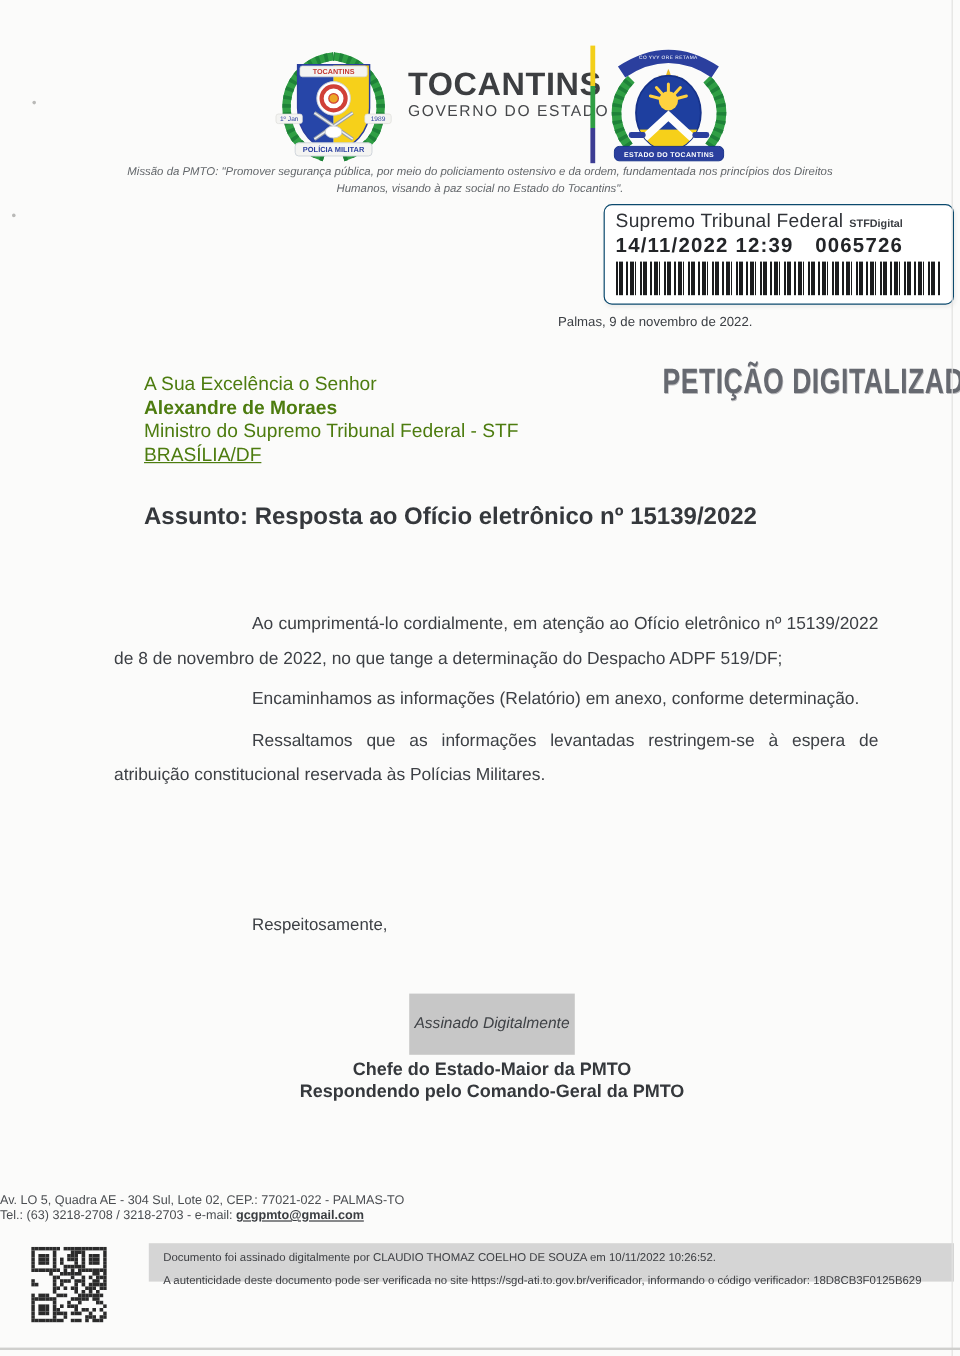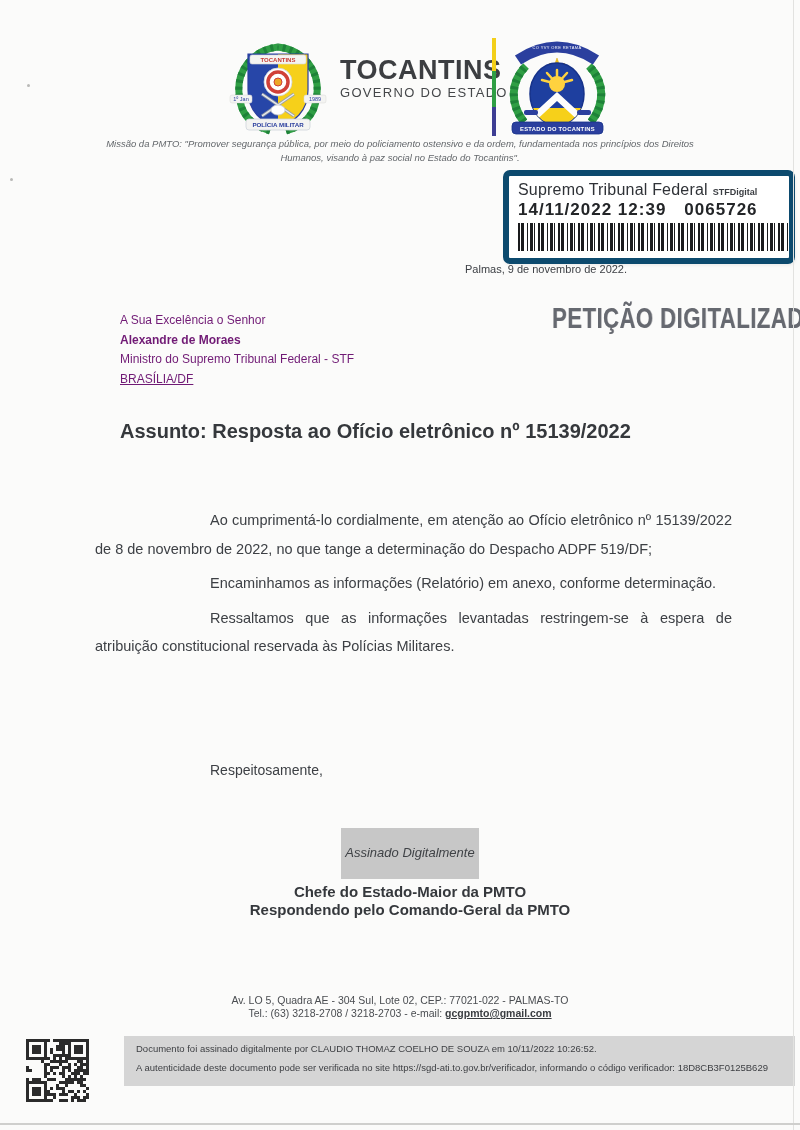--- a/index.html
+++ b/index.html
@@ -8,57 +8,57 @@
   .abs{position:absolute;}
 
   
   .brand-title{font-size:27px;font-weight:bold;color:#3c3e41;letter-spacing:.5px;line-height:28px;}
   .brand-sub{font-size:13px;color:#45474a;letter-spacing:1.3px;margin-top:1px;}
   .divider-bar{width:4px;height:98px;background:linear-gradient(#f3cf1a 0 34%,#2f9e44 34% 70%,#3d3d93 70% 100%);}
   .mission{width:100%;text-align:center;font-style:italic;font-size:9.5px;color:#63676b;line-height:14px;}
 
   
   .ref{font-size:14px;color:#43464a;line-height:19px;}
-  .stf-label{width:292px;background:#ffffff;border:6px solid #0c4a6e;border-radius:7px;
+  .stf-label{width:292px;background:#ffffff;border:1px solid #0c4a6e;border-radius:7px;
              box-shadow:1px 2px 3px rgba(0,0,0,.05);padding:5px 9px 7px 9px;box-sizing:border-box;}
   .stf-title{font-size:16px;color:#2f3237;letter-spacing:.2px;}
   .stf-sys{font-size:9px;font-weight:bold;color:#3a3d42;margin-left:5px;}
   .stf-num{font-size:17px;font-weight:bold;color:#232528;letter-spacing:1px;margin-top:1px;}
   .stf-num span{margin-right:18px;}
   .stf-num span:last-child{margin-right:0;}
   .barcode{margin-top:3px;height:28px;width:272px;background:
      repeating-linear-gradient(90deg,#1a1b1d 0 2px,transparent 2px 3px,#1a1b1d 3px 6px,
      transparent 6px 9px,#1a1b1d 9px 10px,transparent 10px 12px,#1a1b1d 12px 15px,
      transparent 15px 16px,#1a1b1d 16px 17px,transparent 17px 20px);}
 
   .dateline{font-size:11px;color:#3d4045;}
   .digistamp{font-size:23px;font-weight:bold;color:#52555d;letter-spacing:.5px;
              transform:scale(.96,1.28);transform-origin:left top;opacity:.88;
              text-shadow:.6px .4px 0 rgba(90,92,100,.45);white-space:nowrap;}
 
-  .addr{font-size:12px;line-height:19.5px;color:#701a75;}
+  .addr{font-size:16px;line-height:19.5px;color:#4d7c0f;}
   .addr .b{font-weight:bold;}
   .addr .u{text-decoration:underline;}
   .subject{font-size:20px;font-weight:bold;color:#35383c;}
 
   .body-text{width:637px;font-size:14.5px;line-height:28.5px;text-align:justify;color:#3d4045;}
   .body-text p{margin:0 0 6px 0;text-indent:115px;}
 
   .closing{font-size:14px;}
   .sigblock{width:520px;text-align:center;font-size:15px;line-height:18.5px;color:#35383c;}
   .sig-digital{display:inline-block;font-size:13px;font-style:italic;background:#c7c7c7;
                color:#3f4246;padding:16px 4px;margin-bottom:4px;}
   .sig-name{color:#3d4045;}
   .sig-name .b{font-weight:bold;}
   .sig-role{font-weight:bold;}
 
-  .footer{width:100%;text-align:center;font-size:10.5px;line-height:13px;color:#4a4d51;}
+  .footer{width:100%;text-align:left;font-size:10.5px;line-height:13px;color:#4a4d51;}
   .footer .email{font-weight:bold;text-decoration:underline;color:#3a3d41;cursor:pointer;}
 
-  .strip{width:671px;height:50px;background:#d5d5d5;padding:7px 12px;box-sizing:border-box;
+  .strip{width:671px;height:32px;background:#d5d5d5;padding:7px 12px;box-sizing:border-box;
          font-size:9.5px;color:#3c3e42;}
   .strip div{margin-bottom:8px;white-space:nowrap;}
 
   .scan-edge-right{left:793px;top:0;width:1px;height:1130px;background:#e2e2e0;}
   .scan-edge-bottom{left:0;top:1123px;width:800px;height:2px;background:#cfcfcd;}
   .speck{width:3px;height:3px;border-radius:50%;background:#b9b9b7;}
 </style>
 </head>
 <body>
 

